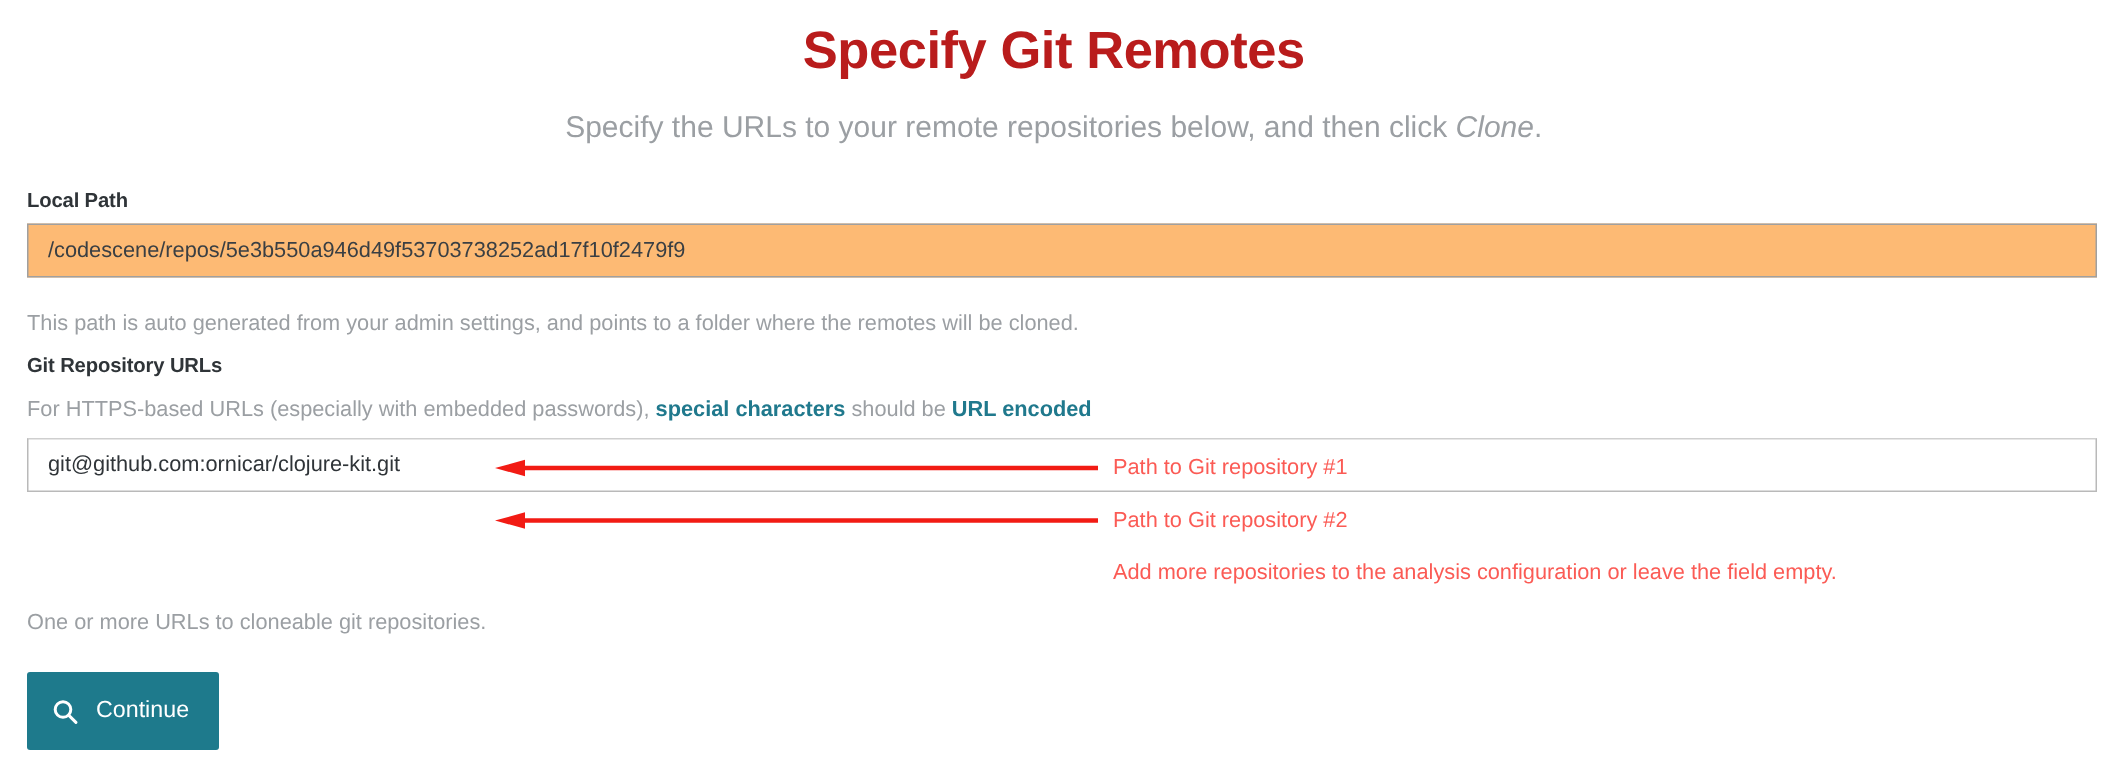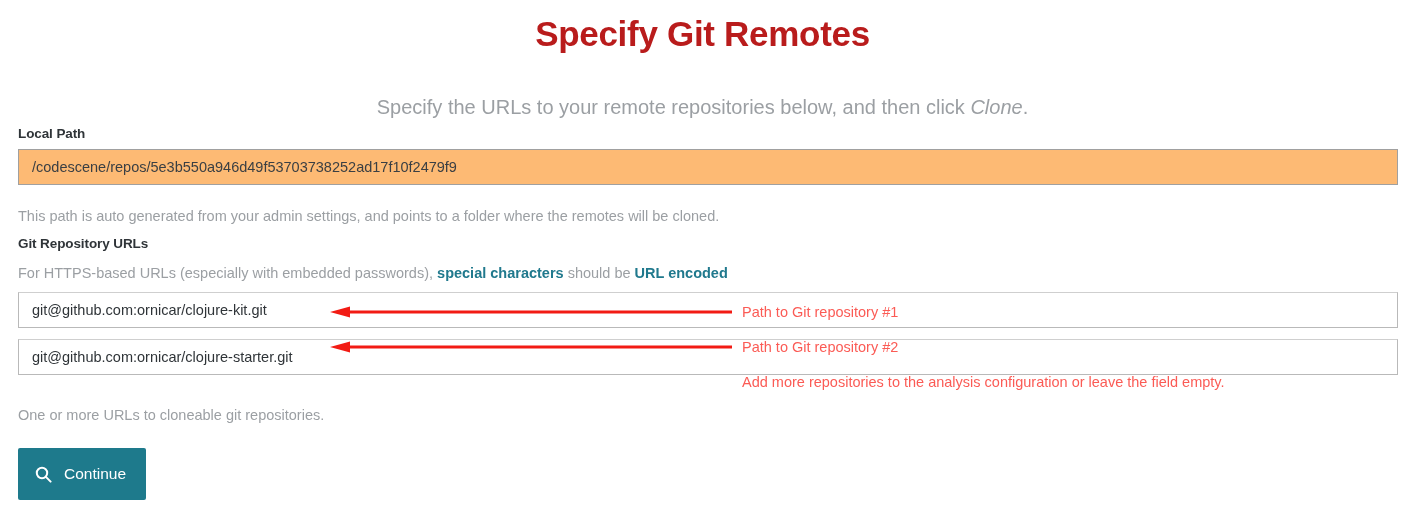--- a/index.html
+++ b/index.html
@@ -31,21 +31,20 @@
   }
   .page-subtitle {
     position: absolute;
     top: 74px;
     left: 0;
     width: 1405px;
     text-align: center;
     font-size: 20px;
     color: #9b9fa3;
     font-weight: normal;
-    margin-top: 22px;
   }
   .page-subtitle .em {
     font-style: italic;
   }
 
   
   .form-label {
     position: absolute;
     left: 18px;
     font-size: 13.5px;
@@ -102,21 +101,21 @@
     width: 1380px;
   }
   .url-row {
     position: relative;
     width: 1380px;
     height: 36px;
     box-sizing: border-box;
     border: 1px solid #b9b9b9;
     border-top: 1px solid #cfcfcf;
     background: #fff;
-    margin-bottom: 11px;
+    margin-bottom: 1px;
   }
   .url-row input {
     position: absolute;
     inset: 0;
     width: 100%;
     height: 100%;
     box-sizing: border-box;
     border: none;
     outline: none;
     background: transparent;
@@ -182,23 +181,20 @@
 <div class="help-text" id="local-path-help">This path is auto generated from your admin settings, and points to a folder where the remotes will be cloned.</div>
 
 <div class="form-label" id="git-urls-label">Git Repository URLs</div>
 
 <div class="help-text" id="git-urls-help"><span>For HTTPS-based URLs (especially with embedded passwords), </span><span class="link">special characters</span><span> should be </span><span class="link">URL encoded</span></div>
 
 <div class="url-stack">
   <div class="url-row">
     <input type="text" value="git@github.com:ornicar/clojure-kit.git" style="">
   </div>
-  <div class="url-row">
-    <input type="text" value="git@github.com:ornicar/clojure-starter.git" style="">
-  </div>
 </div>
 
 <div class="help-text" id="urls-help-bottom">One or more URLs to cloneable git repositories.</div>
 
 <div class="annot-arrow" style="left:330px; top:306px; width:402px;">
   <svg width="402" height="12" viewBox="0 0 402 12">
     <line x1="18" y1="6" x2="402" y2="6" stroke="#f21b14" stroke-width="3"></line>
     <polygon points="0,6 20,0.5 20,11.5" fill="#f21b14"></polygon>
   </svg>
 </div>

